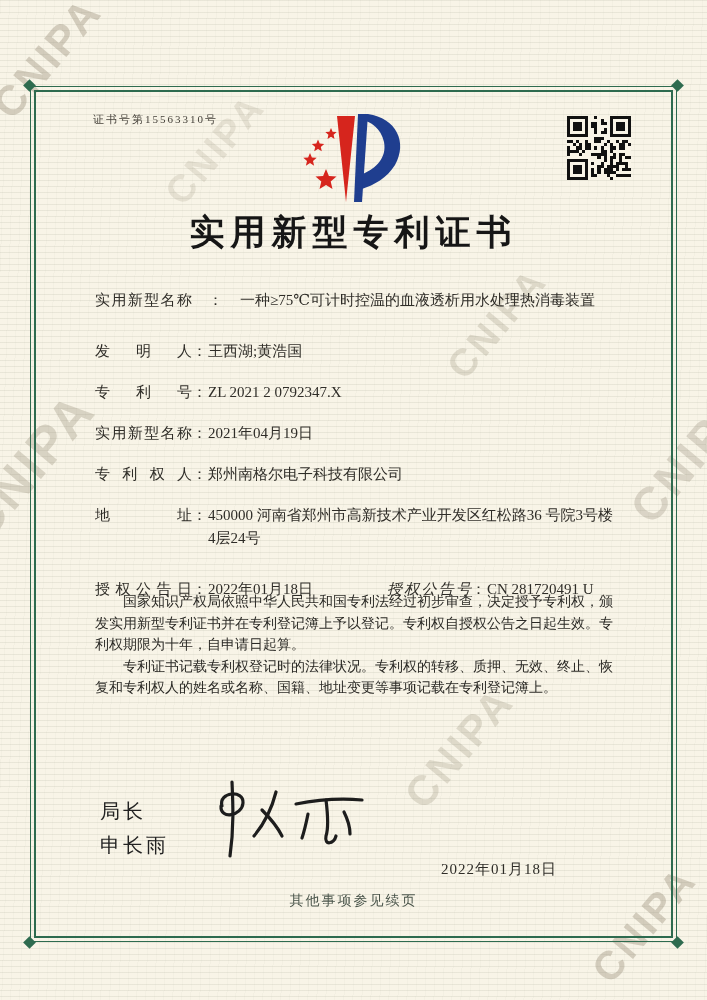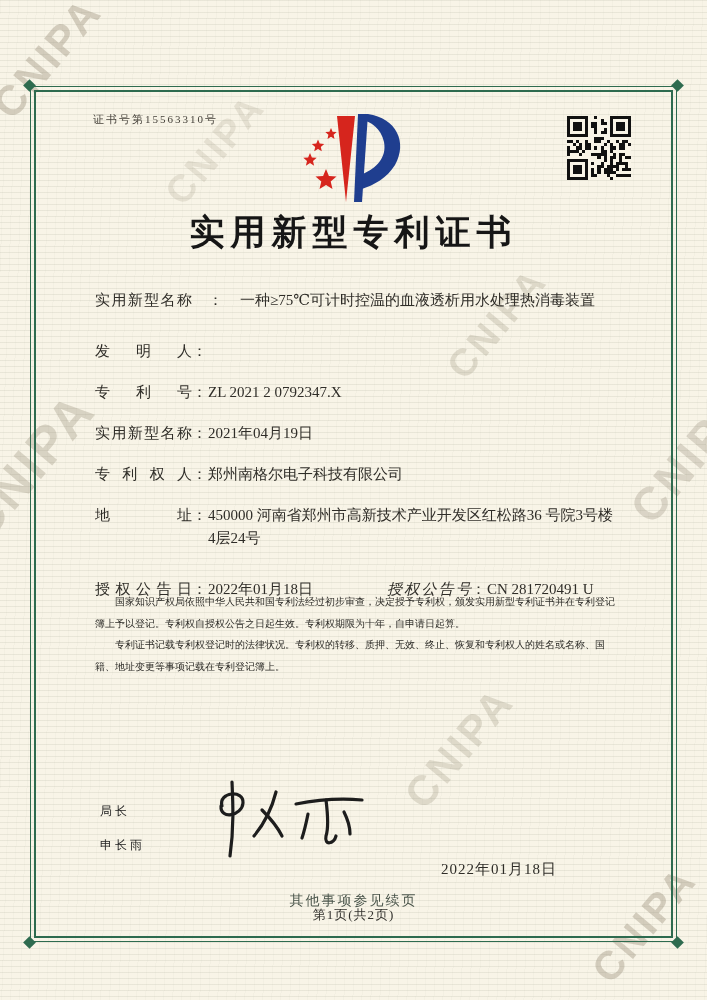--- a/index.html
+++ b/index.html
@@ -49,24 +49,24 @@
   .row{display:flex;line-height:23px;margin-bottom:18px;}
   .row.first{margin-bottom:28px;gap:16px;}
   .lbl{flex:0 0 97px;text-align:justify;text-align-last:justify;}
   .colon{flex:0 0 16px;}
   .val{flex:1;}
   .grant{margin-bottom:0;margin-top:28px;}
   .grant-left{display:flex;flex:0 0 292px;}
   .grant-right{display:flex;flex:1;}
   .grant-right .lbl{flex:0 0 84px;font-style:italic;}
   
-  .paras{position:absolute;left:95px;width:522px;top:591px;font-size:10px;line-height:21.5px;color:#2b2a26;z-index:2;}
+  .paras{position:absolute;left:95px;width:522px;top:591px;font-size:14px;line-height:21.5px;color:#2b2a26;z-index:2;}
   .paras p{margin:0;text-indent:2em;}
   
-  .director{position:absolute;left:100px;top:794px;font-size:12px;letter-spacing:3px;line-height:34px;color:#222;z-index:2;}
+  .director{position:absolute;left:100px;top:794px;font-size:20px;letter-spacing:3px;line-height:34px;color:#222;z-index:2;}
   .sig{position:absolute;left:192px;top:776px;z-index:2;}
   .date{position:absolute;left:441px;top:860px;font-size:15px;letter-spacing:1px;z-index:2;}
   .pageno{position:absolute;left:0;right:0;top:906px;text-align:center;font-size:13px;letter-spacing:1px;color:#33322e;z-index:2;}
   .note{position:absolute;left:0;right:0;top:892px;text-align:center;font-size:14px;letter-spacing:2px;color:#4a554b;z-index:2;}
 </style>
 </head>
 <body>
 
 <div class="page">
 
@@ -230,20 +230,21 @@
 
   <div class="fields">
     <div class="row first">
       <span class="lbl">实用新型名称</span>
         <span class="colon">：</span>
       <span class="val">一种≥75℃可计时控温的血液透析用水处理热消毒装置</span>
     </div>
     <div class="row">
       <span class="lbl">发明人</span>
         <span class="colon">：</span>
+      <span class="val">王西湖;黄浩国</span>
     </div>
     <div class="row">
       <span class="lbl">专利号</span>
         <span class="colon">：</span>
       <span class="val">ZL 2021 2 0792347.X</span>
     </div>
     <div class="row">
       <span class="lbl">实用新型名称</span>
         <span class="colon">：</span>
       <span class="val">2021年04月19日</span>
@@ -288,16 +289,15 @@
     <path d="M84,16 C80,32 72,48 62,60"></path>
     <path d="M70,34 C78,42 86,52 90,60"></path>
     <path d="M104,28 C124,24 146,22 170,24"></path>
     <path d="M134,24 C136,40 136,54 134,60 C132,70 142,68 144,60"></path>
     <path d="M116,38 C114,48 112,56 110,62"></path>
     <path d="M152,36 C156,44 158,52 158,58"></path>
   </svg>
 
   <div class="date">2022年01月18日</div>
 
-  <div class="pageno">第1页(共2页)</div>
   <div class="note">其他事项参见续页</div>
 
 </div>
 
 </body></html>

